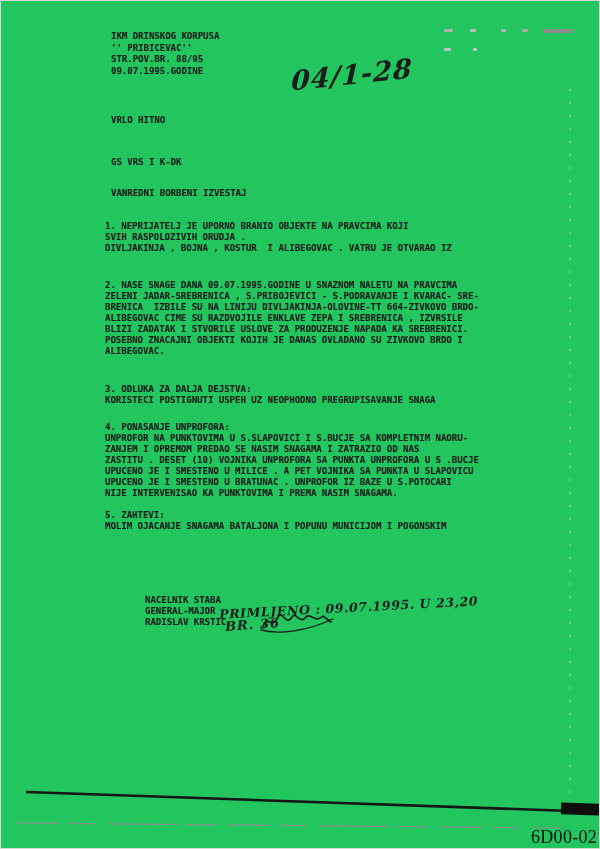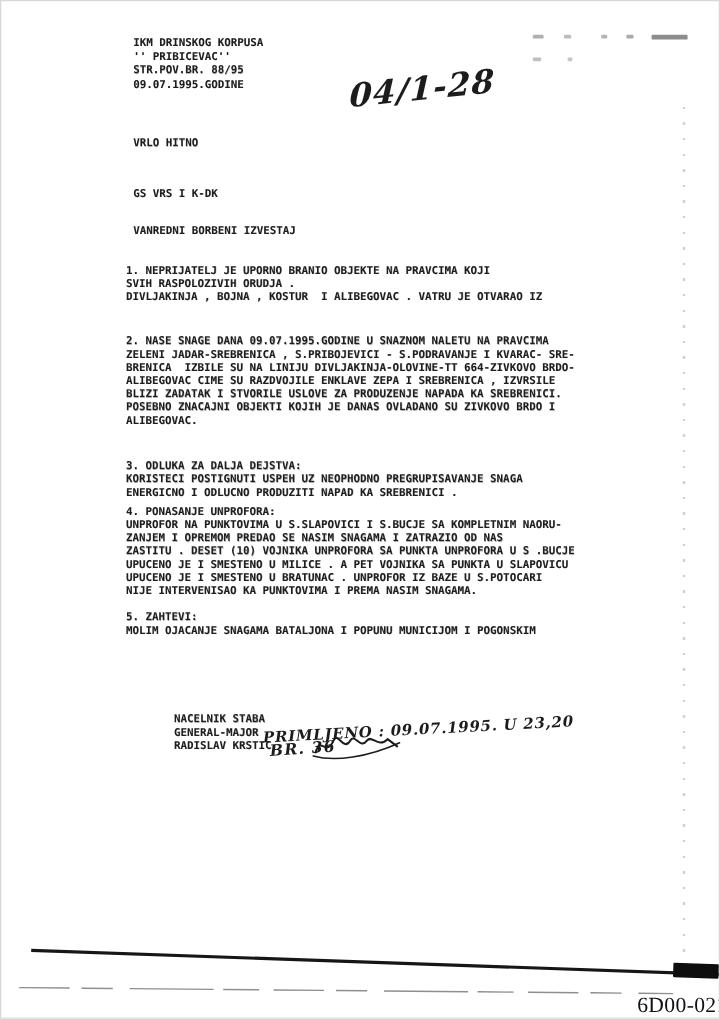--- a/index.html
+++ b/index.html
@@ -1,18 +1,18 @@
 <!DOCTYPE html>
 <html><head>
 <meta charset="utf-8">
 <style>
   html,body{margin:0;padding:0;background:#e9e9e9;}
   .page{
     position:relative;width:600px;height:849px;margin:0 auto;
-    background:#ffffff;border:1px solid #d7d7d4;box-sizing:border-box;
+    background:#22c55e;border:1px solid #d7d7d4;box-sizing:border-box;
     overflow:hidden;
     font-family:"DejaVu Sans Mono","Liberation Mono",monospace;
   }
   .typed{
     position:absolute;color:#1e1e1e;font-size:9px;line-height:11px;
     font-weight:700;letter-spacing:0;white-space:pre;
     text-shadow:0.3px 0.3px 0 rgba(30,30,30,0.35);
   }
   .handwrite{
     position:absolute;color:#1c1c1c;
@@ -62,21 +62,21 @@
     <span style="width:7px;height:3px;background:#c0c0c0;margin-right:12px;"></span>
     <span style="width:4px;height:3px;background:#c6c6c6;"></span>
   </div>
 
   <div class="typed" style="left:110px;top:114px;">VRLO HITNO</div>
   <div class="typed" style="left:110px;top:156px;">GS VRS I K-DK</div>
   <div class="typed" style="left:110px;top:187px;">VANREDNI BORBENI IZVESTAJ</div>
 
   <div class="typed" style="left:104px;top:220px;"><div>1. NEPRIJATELJ JE UPORNO BRANIO OBJEKTE NA PRAVCIMA KOJI</div><div>SVIH RASPOLOZIVIH ORUDJA .</div><div>DIVLJAKINJA , BOJNA , KOSTUR  I ALIBEGOVAC . VATRU JE OTVARAO IZ</div></div>
   <div class="typed" style="left:104px;top:279px;"><div>2. NASE SNAGE DANA 09.07.1995.GODINE U SNAZNOM NALETU NA PRAVCIMA</div><div>ZELENI JADAR-SREBRENICA , S.PRIBOJEVICI - S.PODRAVANJE I KVARAC- SRE-</div><div>BRENICA  IZBILE SU NA LINIJU DIVLJAKINJA-OLOVINE-TT 664-ZIVKOVO BRDO-</div><div>ALIBEGOVAC CIME SU RAZDVOJILE ENKLAVE ZEPA I SREBRENICA , IZVRSILE</div><div>BLIZI ZADATAK I STVORILE USLOVE ZA PRODUZENJE NAPADA KA SREBRENICI.</div><div>POSEBNO ZNACAJNI OBJEKTI KOJIH JE DANAS OVLADANO SU ZIVKOVO BRDO I</div><div>ALIBEGOVAC.</div></div>
-  <div class="typed" style="left:104px;top:365px;margin-top:18px;"><div>3. ODLUKA ZA DALJA DEJSTVA:</div><div>KORISTECI POSTIGNUTI USPEH UZ NEOPHODNO PREGRUPISAVANJE SNAGA</div><div>ENERGICNO I ODLUCNO PRODUZITI NAPAD KA SREBRENICI .</div></div>
+  <div class="typed" style="left:104px;top:365px;margin-top:18px;"><div>3. ODLUKA ZA DALJA DEJSTVA:</div><div>KORISTECI POSTIGNUTI USPEH UZ NEOPHODNO PREGRUPISAVANJE SNAGA</div></div>
   <div class="typed" style="left:104px;top:421px;"><div>4. PONASANJE UNPROFORA:</div><div>UNPROFOR NA PUNKTOVIMA U S.SLAPOVICI I S.BUCJE SA KOMPLETNIM NAORU-</div><div>ZANJEM I OPREMOM PREDAO SE NASIM SNAGAMA I ZATRAZIO OD NAS</div><div>ZASTITU . DESET (10) VOJNIKA UNPROFORA SA PUNKTA UNPROFORA U S .BUCJE</div><div>UPUCENO JE I SMESTENO U MILICE . A PET VOJNIKA SA PUNKTA U SLAPOVICU</div><div>UPUCENO JE I SMESTENO U BRATUNAC . UNPROFOR IZ BAZE U S.POTOCARI</div><div>NIJE INTERVENISAO KA PUNKTOVIMA I PREMA NASIM SNAGAMA.</div></div>
   <div class="typed" style="left:104px;top:509px;"><div>5. ZAHTEVI:</div><div>MOLIM OJACANJE SNAGAMA BATALJONA I POPUNU MUNICIJOM I POGONSKIM</div></div>
 
   <div class="typed" style="left:110px;top:594px;margin-left:34px;"><div>NACELNIK STABA</div><div>GENERAL-MAJOR</div><div>RADISLAV KRSTIC</div></div>
 
   <div class="handwrite received-line1">PRIMLJENO : 09.07.1995. U 23,20</div>
   <div class="handwrite received-line2">BR. 36</div>
   <svg class="squiggle" width="80" height="28" viewBox="0 0 80 28">
     <path d="M4 18 C8 4,13 22,19 8 C23 0,27 18,33 8 C37 2,41 16,47 8 C51 3,56 15,64 7 L72 13" fill="none" stroke="#1c1c1c" stroke-width="1.7" stroke-linecap="round"></path>
     <path d="M2 21 C20 26,48 22,74 10" fill="none" stroke="#1c1c1c" stroke-width="1.3" stroke-linecap="round"></path>

